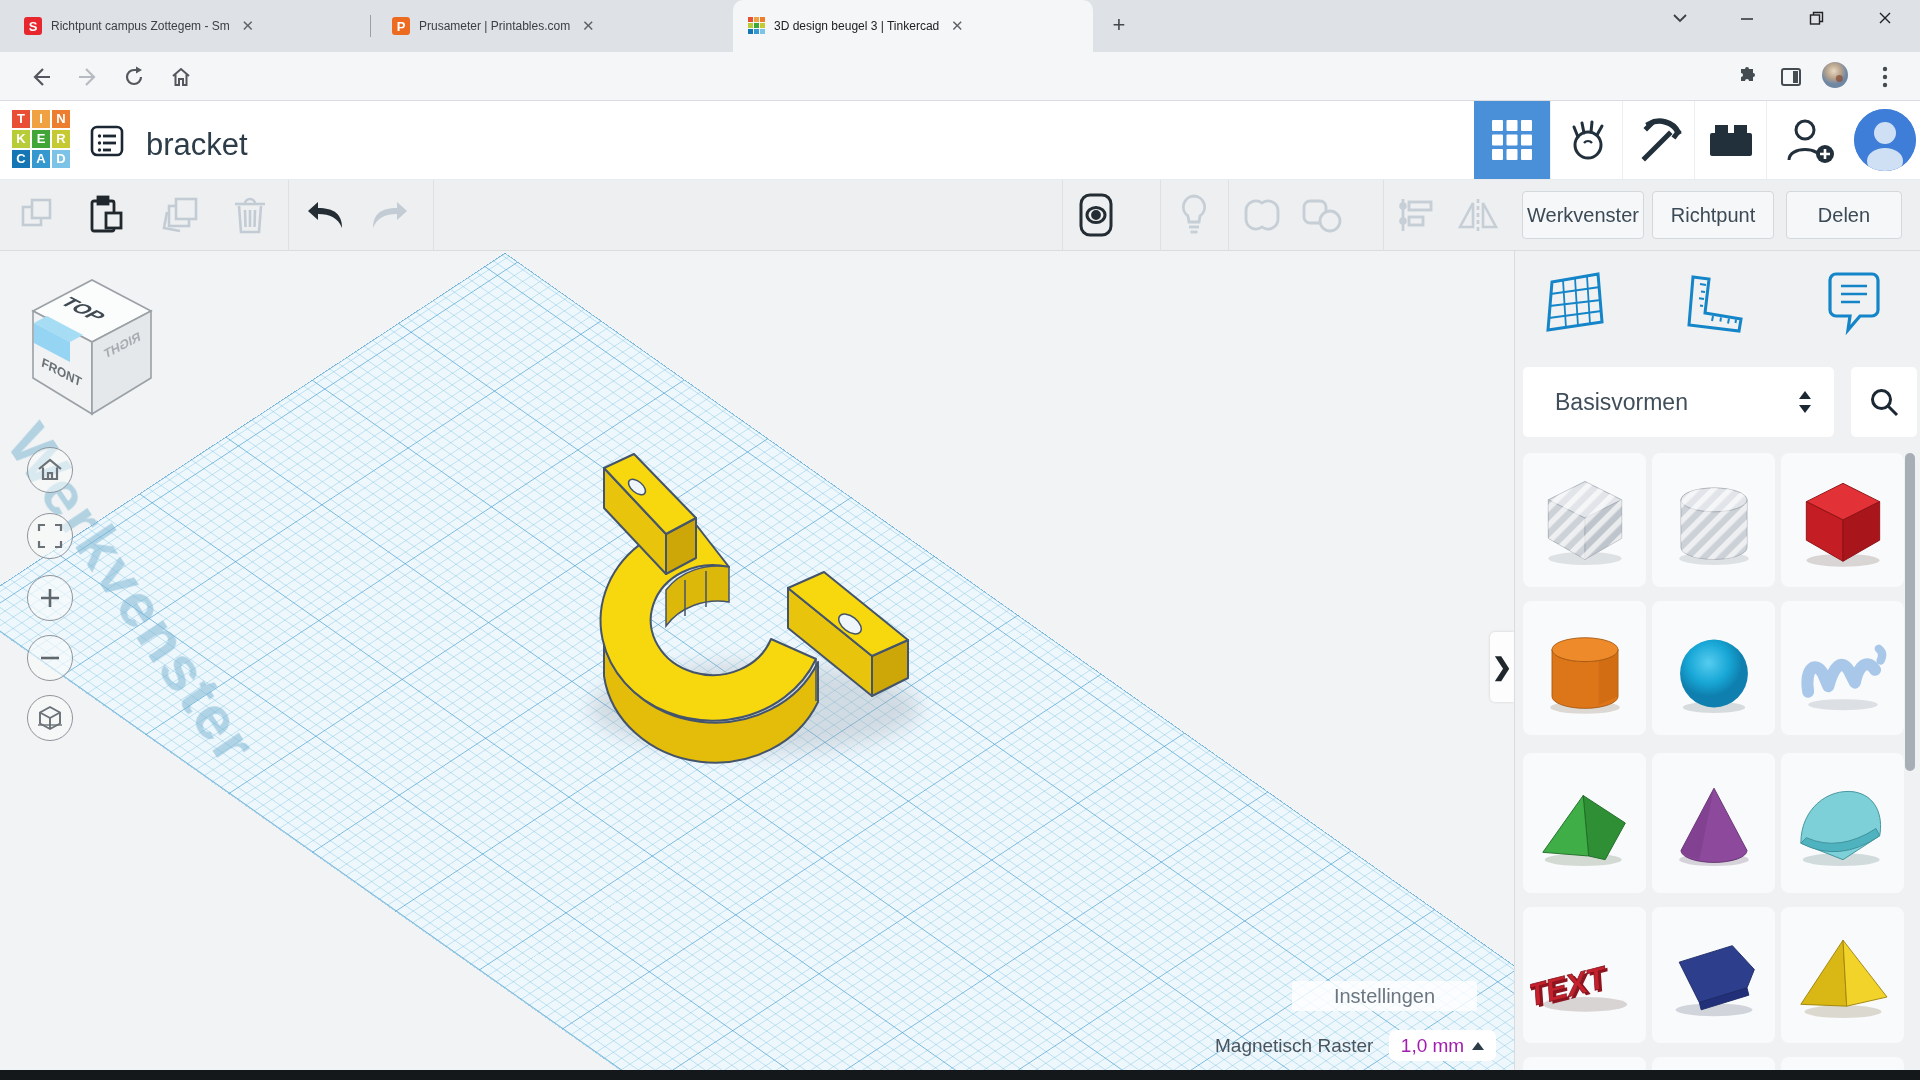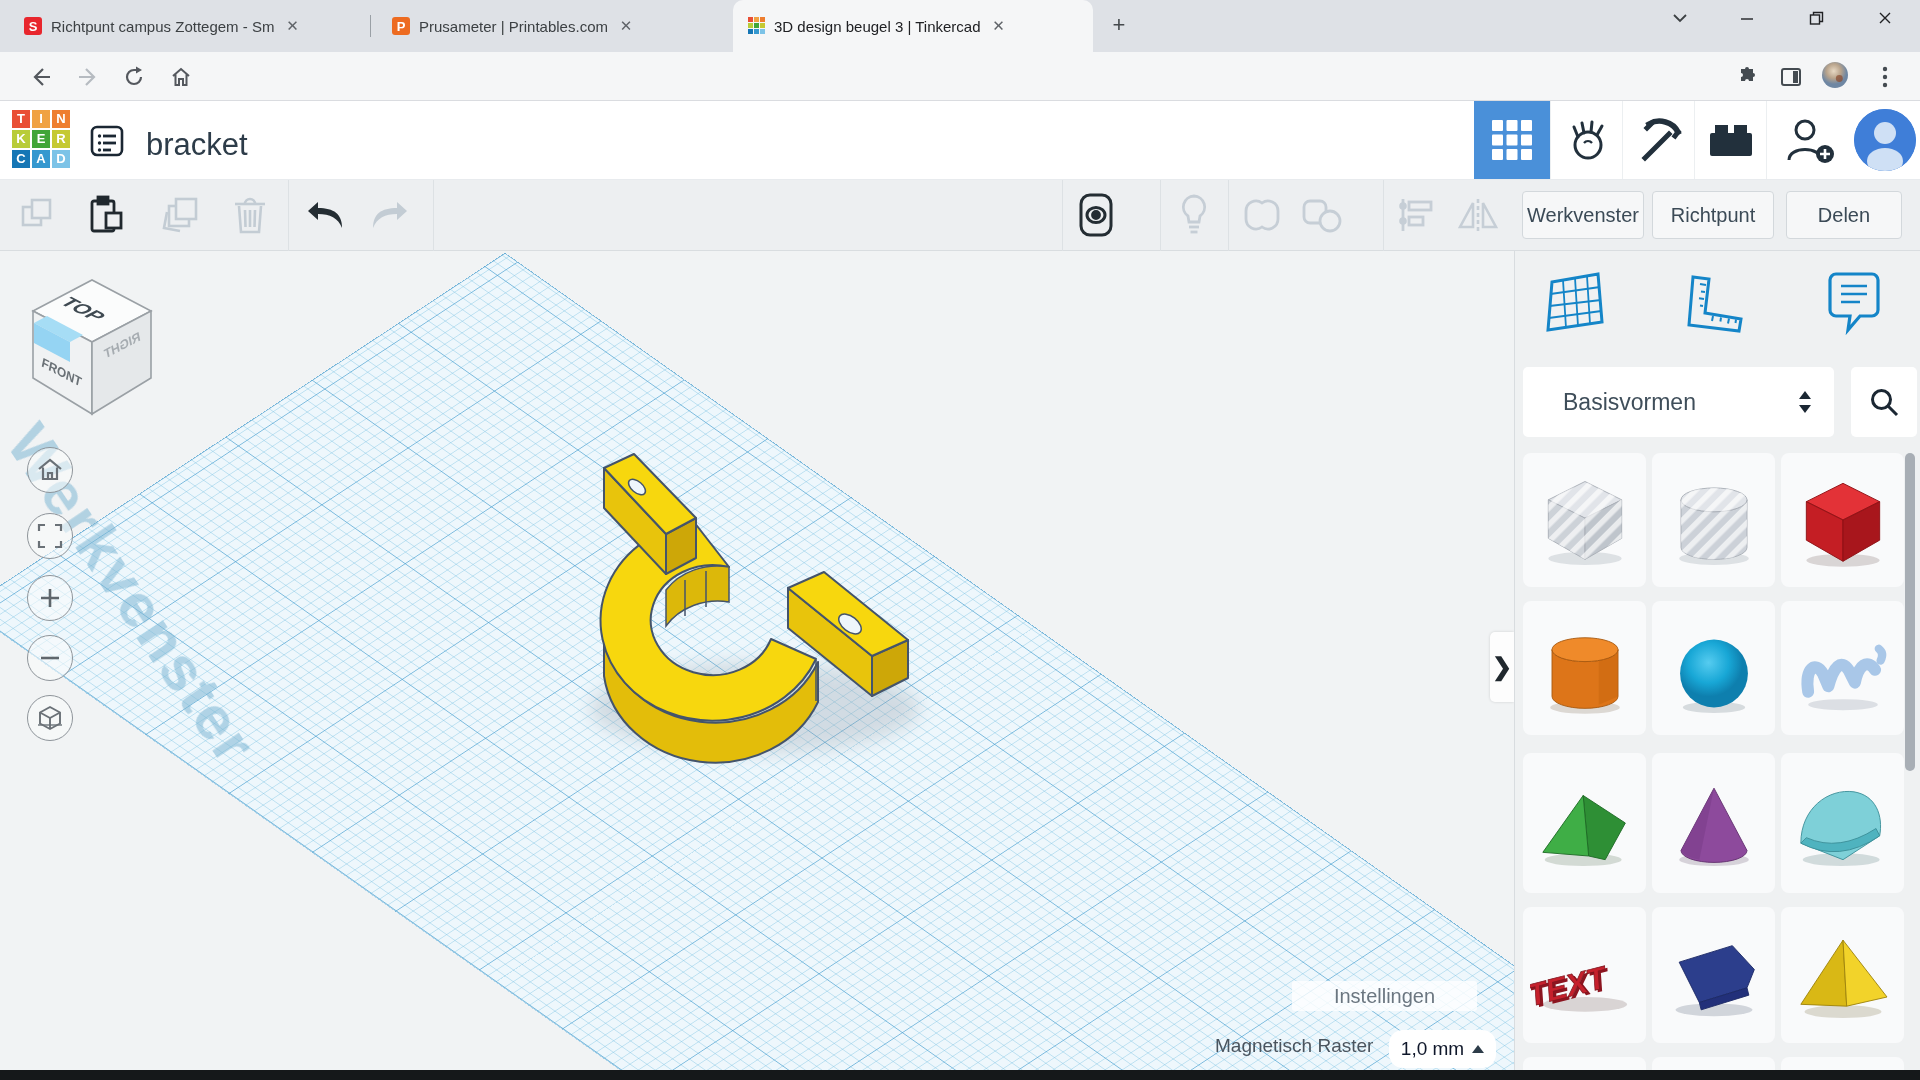--- a/index.html
+++ b/index.html
@@ -2,21 +2,21 @@
 <html><head>
 <meta charset="utf-8">
 <style>
   * { margin:0; padding:0; box-sizing:border-box; }
   html,body { width:1920px; height:1080px; overflow:hidden; font-family:"Liberation Sans", sans-serif; }
   #app { position:relative; width:1920px; height:1080px; background:#f1f3f4; }
 
   
   .tabbar { position:absolute; left:0; top:0; width:1920px; height:52px; background:#dee1e6; }
   .tab { position:absolute; top:0; height:52px; display:flex; align-items:center; }
-  .tab-title { font-size:15px; color:#3c4043; white-space:nowrap; overflow:hidden; max-width:250px; }
+  .tab-title { font-size:12px; color:#3c4043; white-space:nowrap; overflow:hidden; max-width:250px; }
   .tab.active-tab { background:#f5f6f7; border-radius:10px 10px 0 0; }
   .tab.active-tab .tab-title { color:#202124; max-width:262px; }
   .favicon { width:18px; height:18px; border-radius:3px; margin:0 9px 0 14px; flex:0 0 auto;
              display:flex; align-items:center; justify-content:center; color:#fff; font-size:13px; font-weight:bold; }
   .tc-favicon { display:grid; grid-template-columns:repeat(3,5px); grid-template-rows:repeat(3,5px); gap:1px; border-radius:0; background:none; }
   .tc-favicon span { width:5px; height:5px; display:block; }
   .tab-close { margin-left:8px; margin-right:10px; color:#5f6368; font-size:15px; width:20px; height:20px; line-height:20px; text-align:center; border-radius:50%; flex:0 0 auto; }
   .tab-divider { position:absolute; top:15px; width:1px; height:22px; background:#9aa0a6; }
   .newtab-btn { position:absolute; left:1104px; top:11px; width:30px; height:30px; color:#45494d; font-size:22px; line-height:28px; text-align:center; border-radius:50%; }
   .win-btn { position:absolute; top:0; width:46px; height:36px; display:flex; align-items:center; justify-content:center; color:#202124; }
@@ -59,33 +59,33 @@
     transform: rotateX(47deg) rotateZ(-44deg); }
   .watermark { position:absolute; left:52px; top:160px; font-size:62px; font-weight:bold; letter-spacing:2px;
                color:rgba(125,182,212,0.55); transform:rotate(56deg); transform-origin:left top; white-space:nowrap; }
   .viewcube { position:absolute; left:25px; top:15px; }
   .navbtn { position:absolute; left:27px; width:46px; height:46px; border-radius:50%;
             border:1.5px solid #8d9399; background:rgba(250,251,252,0.55); display:flex; align-items:center; justify-content:center; }
   .bracket { position:absolute; left:520px; top:179px; }
   .settings-btn { position:absolute; left:1292px; top:730px; width:185px; height:30px; background:rgba(255,255,255,0.78);
                   border-radius:3px; display:flex; align-items:center; justify-content:center; font-size:20px; color:#6b7680; }
   .snap-label { position:absolute; left:1215px; top:784px; font-size:19px; color:#4a545e; }
-  .snap-dd { position:absolute; left:1389px; top:779px; width:107px; height:38px; background:#ffffff; border-radius:14px;
-             display:flex; align-items:center; justify-content:center; gap:8px; font-size:19px; color:#0f172a; }
+  .snap-dd { position:absolute; left:1389px; top:779px; width:107px; height:31px; background:#ffffff; border-radius:7px;
+             display:flex; align-items:center; justify-content:center; gap:8px; font-size:19px; color:#a21caf; }
   .snap-arrow { width:0; height:0; border-left:6px solid transparent; border-right:6px solid transparent; border-bottom:8px solid #2d3c49; }
   .expand-handle { position:absolute; left:1490px; top:381px; width:24px; height:70px; background:#fdfdfd;
                    border-radius:5px 0 0 5px; box-shadow:0 0 3px rgba(0,0,0,0.15); display:flex; align-items:center; justify-content:center;
                    font-size:24px; font-weight:bold; color:#20282e; }
 
   
   .sidebar { position:absolute; left:1514px; top:251px; width:406px; height:819px; background:#eff1f2; border-left:1px solid #d8dcdf; }
   .sb-ico { position:absolute; }
   .sb-dropdown { position:absolute; left:8px; top:116px; width:311px; height:70px; background:#ffffff; border-radius:5px;
                  display:flex; align-items:center; font-size:23px; color:#3f4e5a; }
-  .sb-dd-label { margin-left:40px; flex:1; }
+  .sb-dd-label { margin-left:32px; flex:1; }
   .sb-search { position:absolute; left:336px; top:116px; width:66px; height:70px; background:#ffffff; border-radius:5px;
                display:flex; align-items:center; justify-content:center; }
   .shape-grid { position:absolute; left:0; top:0; width:100%; height:100%; }
   .shape-cell { position:absolute; width:123px; background:#f9fafb; border-radius:8px; display:flex; align-items:center; justify-content:center; }
   .sb-scroll { position:absolute; left:390px; top:202px; width:10px; height:318px; background:#a8aeb5; border-radius:6px; }
 
   .bottombar { position:absolute; left:0; top:1070px; width:1920px; height:10px; background:#15181a; }
 </style>
 </head>
 <body>

